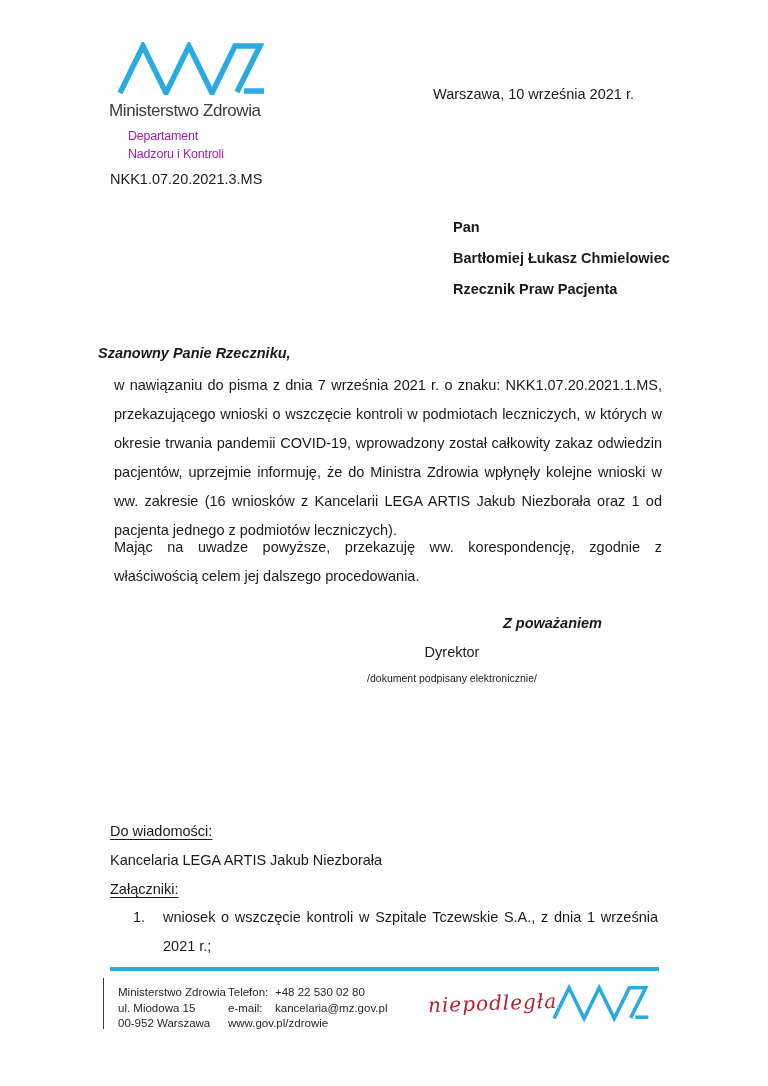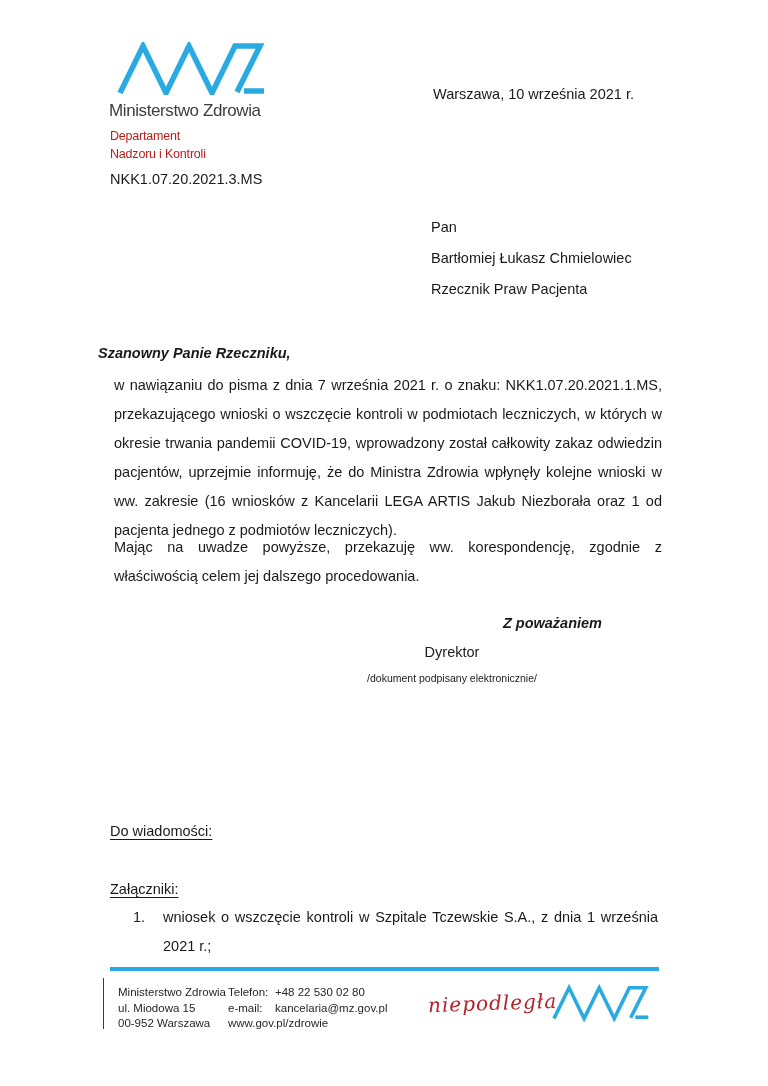--- a/index.html
+++ b/index.html
@@ -4,25 +4,25 @@
 <style>
   html,body{margin:0;padding:0;background:#fff;}
   .page{
     position:relative;width:768px;height:1086px;background:#ffffff;overflow:hidden;
     font-family:"Liberation Sans",sans-serif;color:#1a1a1a;
   }
   .abs{position:absolute;}
   
   .logo-top{left:117px;top:42px;}
   .ministry{left:109px;top:101px;font-size:17px;letter-spacing:-0.4px;color:#3e3d3c;}
-  .dept{left:110px;top:127px;font-size:12.5px;line-height:18px;color:#b91c1c;letter-spacing:-0.2px;}
+  .dept{left:128px;top:127px;font-size:12.5px;line-height:18px;color:#a21caf;letter-spacing:-0.2px;}
   .ref{left:110px;top:171px;font-size:14.5px;}
   .date{left:433px;top:86px;font-size:14.5px;}
   
-  .addressee{left:431px;top:212px;font-size:14.5px;font-weight:normal;line-height:31px;}
+  .addressee{left:453px;top:212px;font-size:14.5px;font-weight:bold;line-height:31px;}
   
   .greeting{left:98px;top:345px;font-size:14.5px;font-weight:bold;font-style:italic;}
   .para{margin:4px;font-size:14.5px;line-height:29px;text-align:justify;width:548px;left:110px;}
   .p1{top:367px;}
   .p2{top:529px;}
   
   .sig{left:302px;top:615px;width:300px;text-align:center;font-size:14.5px;}
   .sig .closing{font-weight:bold;font-style:italic;text-align:right;}
   .sig .signer{margin-top:31px;}
   .sig .s-title{margin-top:13px;}
@@ -75,20 +75,21 @@
   <p class="abs para p1">w nawiązaniu do pisma z dnia 7 września 2021 r. o znaku: NKK1.07.20.2021.1.MS, przekazującego wnioski o wszczęcie kontroli w podmiotach leczniczych, w których w okresie trwania pandemii COVID-19, wprowadzony został całkowity zakaz odwiedzin pacjentów, uprzejmie informuję, że do Ministra Zdrowia wpłynęły kolejne wnioski w ww. zakresie (16 wniosków z Kancelarii LEGA ARTIS Jakub Niezborała oraz 1 od pacjenta jednego z podmiotów leczniczych).</p>
   <p class="abs para p2">Mając na uwadze powyższe, przekazuję ww. korespondencję, zgodnie z właściwością celem jej dalszego procedowania.</p>
 
   <div class="abs sig">
     <div class="closing">Z poważaniem</div>
     <div class="s-title">Dyrektor</div>
     <div class="note">/dokument podpisany elektronicznie/</div>
   </div>
 
   <div class="abs cc-head">Do wiadomości:</div>
+  <div class="abs cc-rec">Kancelaria LEGA ARTIS Jakub Niezborała</div>
   <div class="abs att-head">Załączniki:</div>
   <div class="abs att-item">
     <span class="att-num">1.</span>
     <span class="att-text">wniosek o wszczęcie kontroli w Szpitale Tczewskie S.A., z dnia 1 września 2021 r.;</span>
   </div>
 
   <div class="abs rule"></div>
   <div class="abs vline"></div>
 
   <div class="abs f-addr">

